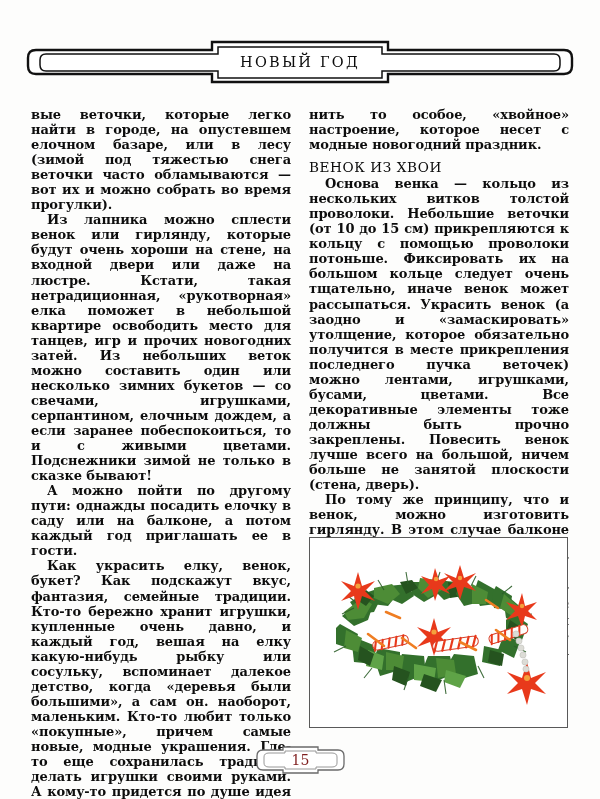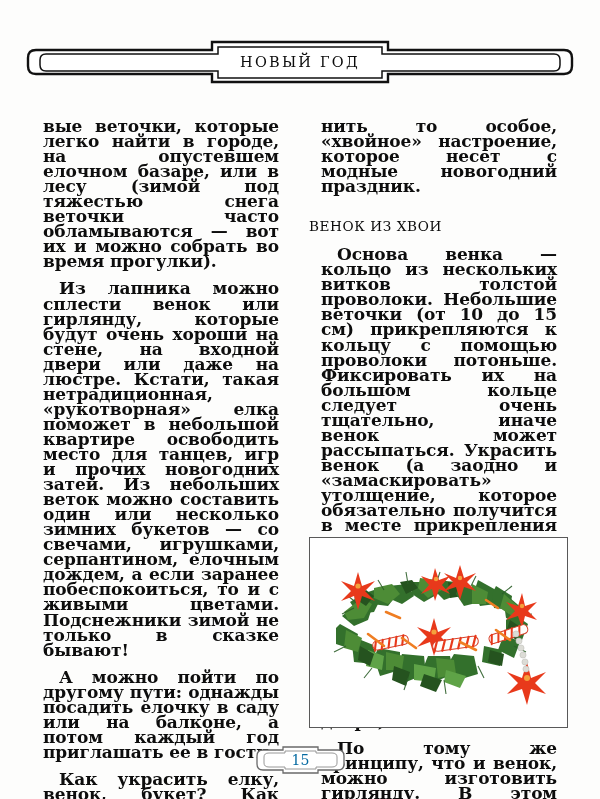--- a/index.html
+++ b/index.html
@@ -57,38 +57,38 @@
   }
   .col {
     position: absolute;
     top: 0;
     width: 260px;
   }
   .col-left  { left: 0; }
   .col-right { left: 278px; }
 
   .col p {
-    margin: 12px;
+    margin: 0;
     text-align: justify;
     text-justify: inter-word;
     font-family: "DejaVu Serif", "Liberation Serif", serif;
-    font-size: 17px;
+    font-size: 13px;
     line-height: 15.05px;
     font-weight: bold;
     letter-spacing: -0.12px;
     text-indent: 16px;
     hyphens: manual;
     word-spacing: 0px;
     color: #0d0d0d;
   }
   .col p.no-indent { text-indent: 0; }
   .col p:last-child { text-align: justify; }
 
   h2.section-head {
-    margin: 23px 0 0 0;
+    margin: 6px 0 0 0;
     font-family: "DejaVu Serif", "Liberation Serif", serif;
     font-size: 13.6px;
     font-weight: normal;
     letter-spacing: 0.6px;
     line-height: 18px;
     color: #0b0b0b;
     text-align: left;
   }
 
   
@@ -116,21 +116,21 @@
   .footer svg { display: block; }
   .page-number {
     position: absolute;
     left: 0; top: 0;
     width: 99px; height: 32px;
     display: flex;
     align-items: center;
     justify-content: center;
     font-family: "DejaVu Serif", "Liberation Serif", serif;
     font-size: 14px;
-    color: #0369a1;
+    color: #7f1d1d;
   }
 </style>
 </head>
 <body>
 
 <div class="page">
 
   <div class="header-banner">
     <svg width="556" height="52" viewBox="0 0 556 52" xmlns="http://www.w3.org/2000/svg">
 

